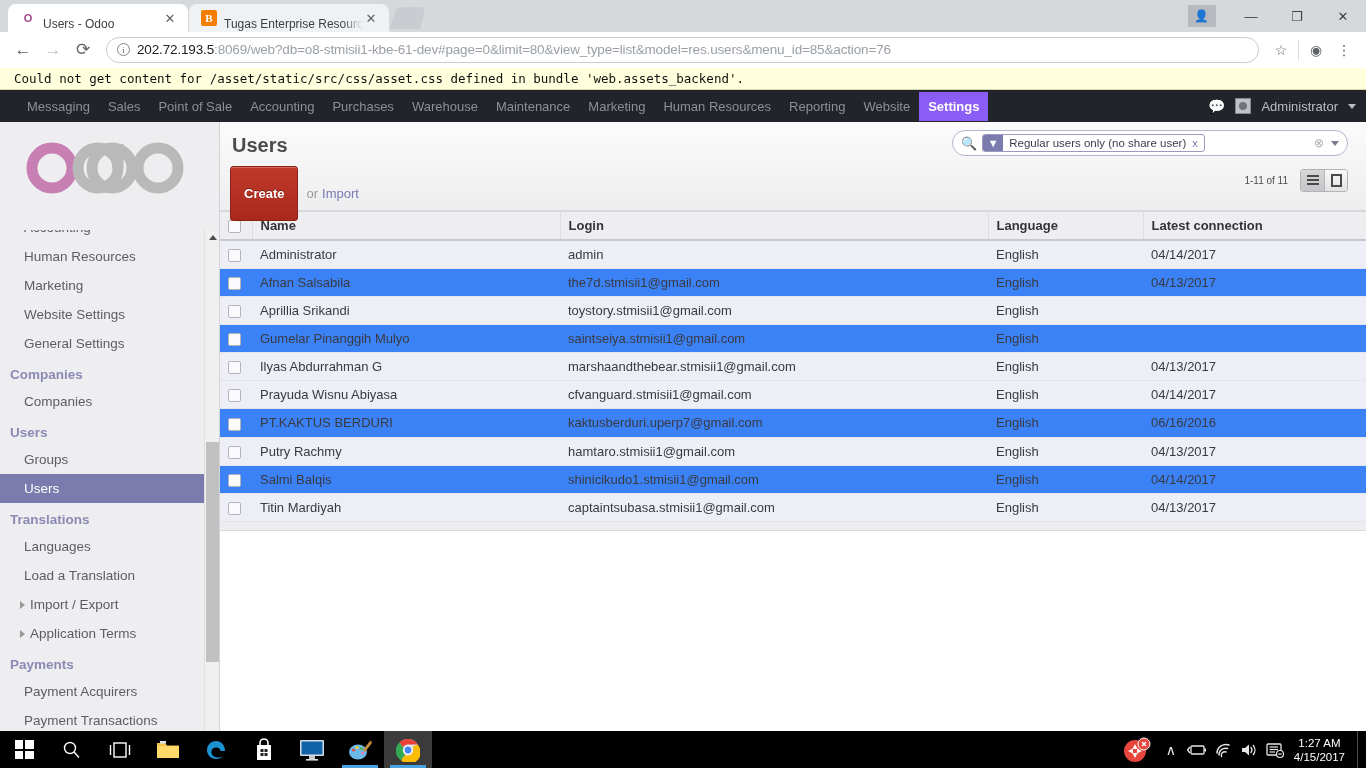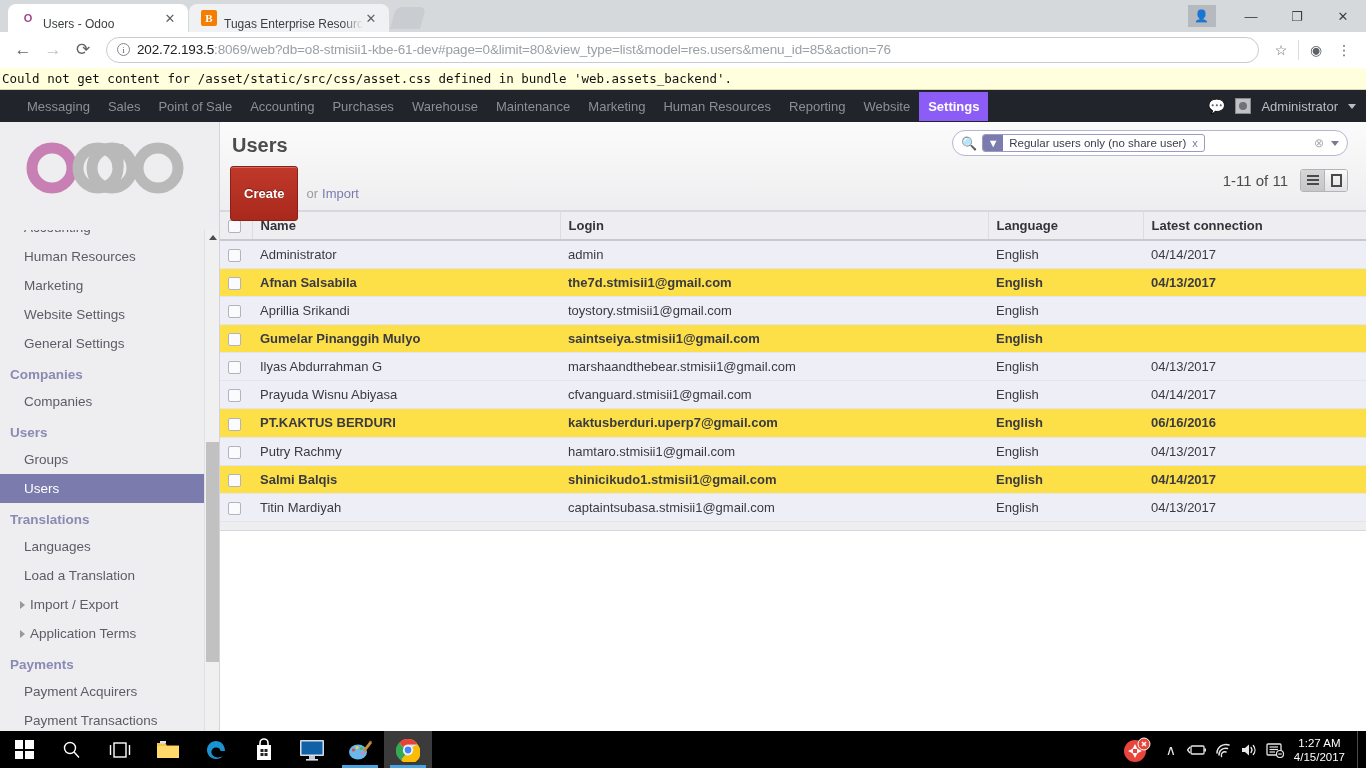--- a/index.html
+++ b/index.html
@@ -79,21 +79,21 @@
   .urltext { font-size: 13.5px; color: #9aa0a6; white-space: nowrap; letter-spacing: -0.15px; }
   .urltext .host { color: #202124; }
   .tbicon { width: 28px; height: 28px; display:flex; align-items:center; justify-content:center;
             color: #5f6368; font-size: 14px; }
   .tbsep { width:1px; height:20px; background:#dadce0; margin: 0 3px; }
 
   
   .errorstrip {
     height: 22px; background: #ffffdd; border-bottom: 1px solid #d8d8b0;
     font-family: "DejaVu Sans Mono", monospace; font-size: 12.5px;
-    color: #111; display: flex; align-items: center; padding-left: 2px;
+    color: #111; display: flex; align-items: center; padding-left: 14px;
     white-space: nowrap;
   }
 
   
   .page { position: relative; width: 1366px; height: 651px; background: #fff; }
 
   .odoo-navbar {
     height: 32px; background: #21252b; display: flex; align-items: center;
     padding-left: 18px; position: relative;
   }
@@ -168,21 +168,21 @@
            height: 18px; overflow: hidden; background: #fff; }
   .facet .ficon { background: #7c7bad; width: 20px; height: 100%; display:flex;
                   align-items:center; justify-content:center; color:#fff; font-size: 11px; }
   .facet .flabel { font-size: 11.5px; color: #3b3b4d; padding: 0 6px; }
   .facet .fx { font-size: 11px; color: #7c7bad; padding-right: 6px; }
   .sb-clear { margin-left: auto; color: #aeaeb8; font-size: 12px; }
   .sb-caret { margin-left: 7px; width:0;height:0;border-left:4px solid transparent;
               border-right:4px solid transparent;border-top:5px solid #7b7b90; }
 
   .pager-row { position: absolute; right: 18px; top: 47px; display: flex; align-items: center; }
-  .pager-text { font-size: 15px; color: #4c4c4c; margin-right: 12px; }
+  .pager-text { font-size: 10px; color: #4c4c4c; margin-right: 12px; }
   .viewbtns { display: flex; border: 1px solid #b4b4b8; border-radius: 3px; overflow: hidden; }
   .vbtn { width: 23px; height: 21px; display:flex; align-items:center; justify-content:center;
           background: linear-gradient(to bottom,#fafafa,#e2e2e4); }
   .vbtn.sel { background: linear-gradient(to bottom,#d6d6d8,#c6c6c9); }
   .vbtn + .vbtn { border-left: 1px solid #b4b4b8; }
   .ico-list { width: 12px; }
   .ico-list div { height: 2px; background: #4a4a4a; margin-bottom: 2px; }
   .ico-form { width: 11px; height: 13px; border: 2px solid #4a4a4a; }
 
   
@@ -194,21 +194,21 @@
   }
   table.list thead th.cb { width: 32px; border-right: 1px solid #dcdce2; }
   table.list thead th.c-name { width: 308px; border-right: 1px solid #dcdce2; }
   table.list thead th.c-login { width: 428px; border-right: 1px solid #dcdce2; }
   table.list thead th.c-lang { width: 155px; border-right: 1px solid #dcdce2; }
   table.list tbody td {
     font-size: 13px; color: #3a3a42; padding: 6px 8px; border-bottom: 1px solid #e4e4ec;
     white-space: nowrap;
   }
   table.list tbody tr.odd td { background: #eeeef6; }
-  table.list tbody tr.even td { background: #fde047; font-weight: bold; }
+  table.list tbody tr.even td { background: #3b82f6; }
   .chk {
     width: 13px; height: 13px; border: 1px solid #b3b3bb; background: #fbfbfd;
     border-radius: 2px; display: inline-block; vertical-align: middle;
   }
   .tbl-foot { height: 9px; background: #eeeef0; border-bottom: 1px solid #d7d7dd; }
 
   
   .taskbar {
     position: absolute; left: 0; bottom: 0; width: 1366px; height: 37px;
     background: #000000; display: flex; align-items: center;

